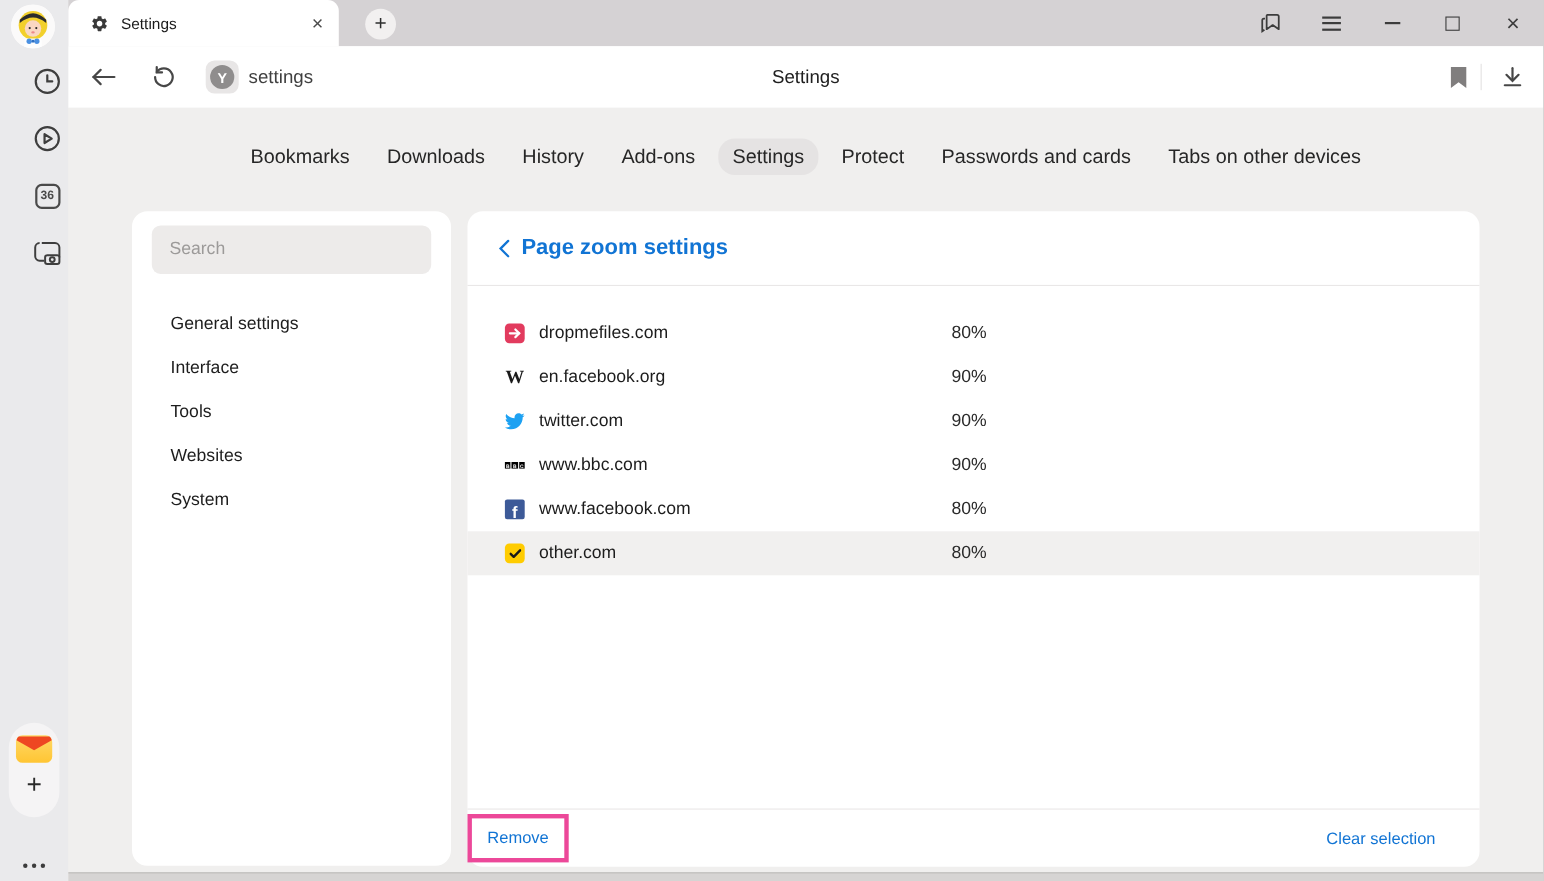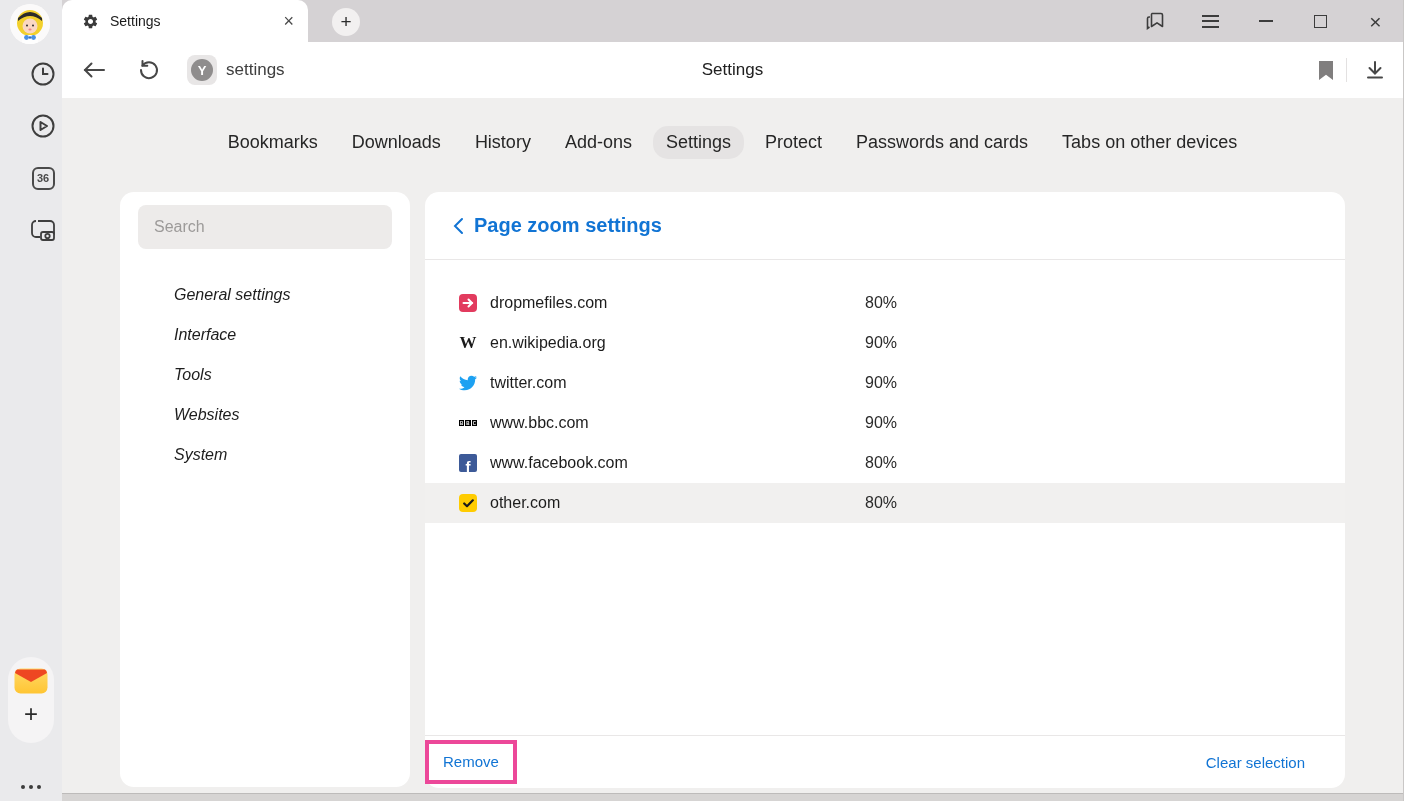--- a/index.html
+++ b/index.html
@@ -60,21 +60,21 @@
   .nav-item { font-size:18px; color:#262626; padding:6px 13px; border-radius:15px; cursor:pointer; white-space:nowrap; }
   .nav-item.active { background:#e5e3e3; }
 
   
   .menu-panel { position:absolute; left:58px; top:94px; width:290px; height:595px; background:#fff; border-radius:14px; }
   .search-box { margin:13px 18px 0 18px; }
   .search-box input { width:100%; height:44px; background:#edebea; border:none; border-radius:8px; padding:0 16px;
                       font-size:16px; color:#333; font-family:"Liberation Sans",sans-serif; outline:none; }
   .search-box input::placeholder { color:#9c9a99; }
   .menu-list { margin-top:26px; }
-  .menu-item { height:40px; display:flex; align-items:center; padding-left:54px; font-size:16px; color:#1d1d1d; cursor:pointer;font-style:italic; }
+  .menu-item { height:40px; display:flex; align-items:center; padding-left:35px; font-size:16px; color:#1d1d1d; cursor:pointer; }
 
   
   .zoom-panel { position:absolute; left:363px; top:94px; width:920px; height:596px; background:#fff; border-radius:14px; display:flex; flex-direction:column; }
   .zp-header { height:68px; display:flex; align-items:center; padding-left:20px; border-bottom:1px solid #e9e7e7; flex:0 0 auto; }
   .zp-back { width:26px; height:26px; display:flex; align-items:center; justify-content:center; cursor:pointer; }
   .zp-title { font-size:20px; margin-left:3px; cursor:pointer;font-weight:bold; }
   .site-list { padding-top:23px; flex:0 0 auto; }
   .site-row { position:relative; height:40px; display:flex; align-items:center; padding-left:34px; cursor:pointer; }
   .site-row.selected { background:#f1f0ef; }
   .fav { width:18px; height:18px; flex:0 0 18px; display:flex; align-items:center; justify-content:center; }
@@ -275,21 +275,21 @@
               <svg width="12" height="12" viewBox="0 0 12 12" fill="none" stroke="#fff" stroke-width="2" stroke-linecap="round">
                 <path d="M1.5 6 H10"></path>
                 <path d="M6.5 2.5 L10 6 L6.5 9.5"></path>
               </svg>
             </span>
             <span class="site-domain">dropmefiles.com</span>
             <span class="site-zoom">80%</span>
           </div>
           <div class="site-row">
             <span class="fav fav-wiki">W</span>
-            <span class="site-domain">en.wikipedia.org</span>
+            <span class="site-domain">en.facebook.org</span>
             <span class="site-zoom">90%</span>
           </div>
           <div class="site-row">
             <span class="fav">
               <svg width="18" height="18" viewBox="0 0 24 24" fill="#1da1f2">
                 <path d="M23.954 4.569c-.885.389-1.83.654-2.825.775 1.014-.611 1.794-1.574 2.163-2.723-.951.555-2.005.959-3.127 1.184-.896-.959-2.173-1.559-3.591-1.559-2.717 0-4.92 2.203-4.92 4.917 0 .39.045.765.127 1.124C7.691 8.094 4.066 6.13 1.64 3.161c-.427.722-.666 1.561-.666 2.475 0 1.71.87 3.213 2.188 4.096-.807-.026-1.566-.248-2.228-.616v.061c0 2.385 1.693 4.374 3.946 4.827-.413.111-.849.171-1.296.171-.314 0-.615-.03-.916-.086.631 1.953 2.445 3.377 4.604 3.417-1.68 1.319-3.809 2.105-6.102 2.105-.39 0-.779-.023-1.17-.067 2.189 1.394 4.768 2.209 7.557 2.209 9.054 0 13.999-7.496 13.999-13.986 0-.209 0-.42-.015-.63.961-.689 1.8-1.56 2.46-2.548l-.047-.02z"></path>
               </svg>
             </span>
             <span class="site-domain">twitter.com</span>
             <span class="site-zoom">90%</span>

